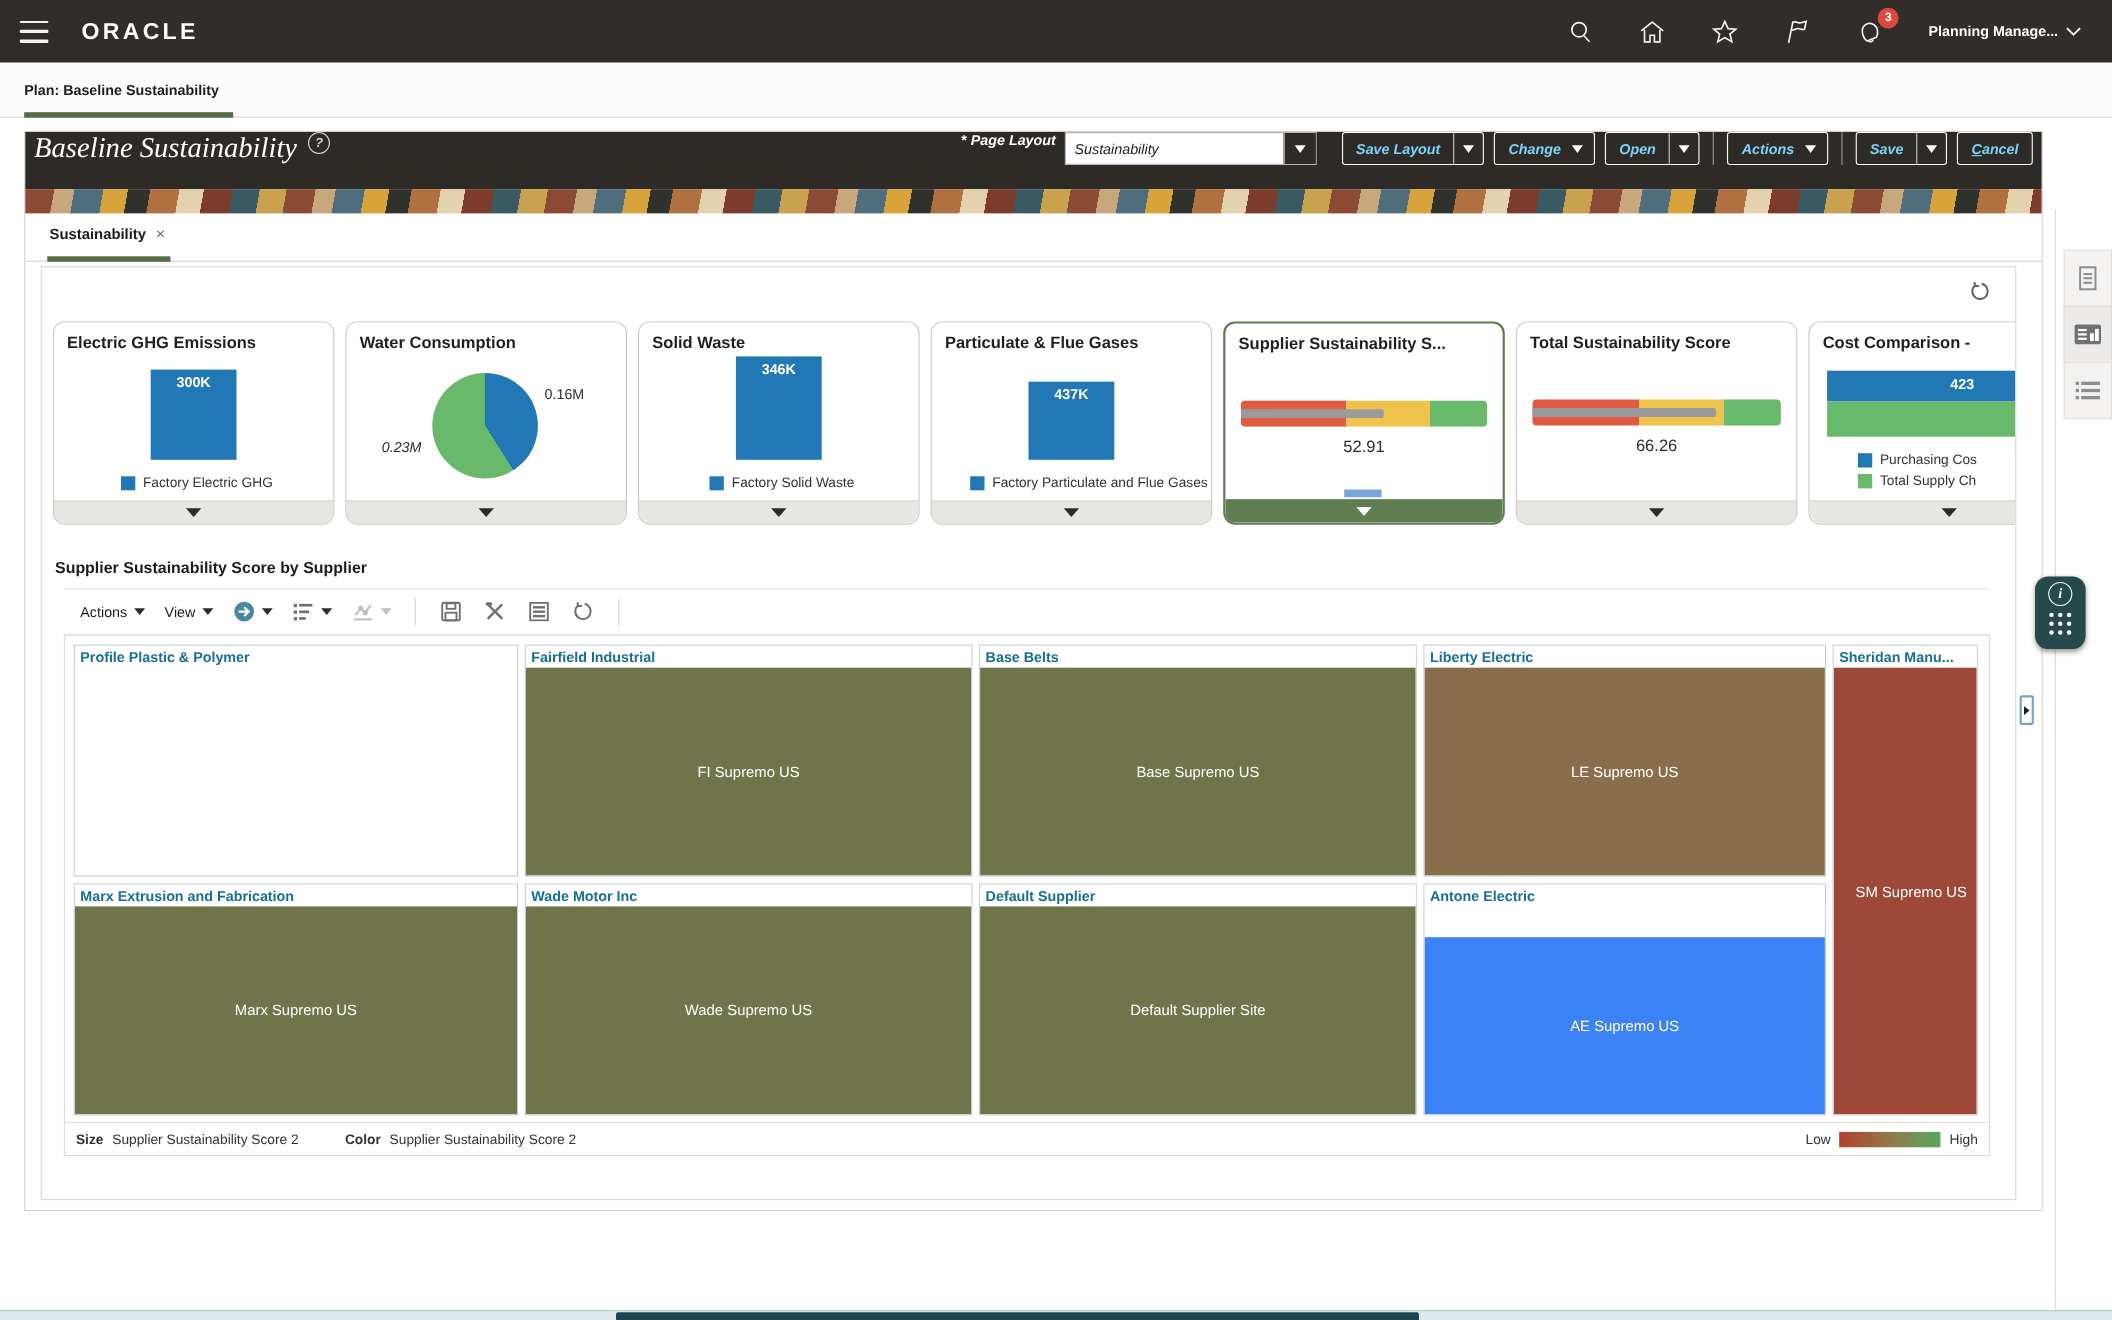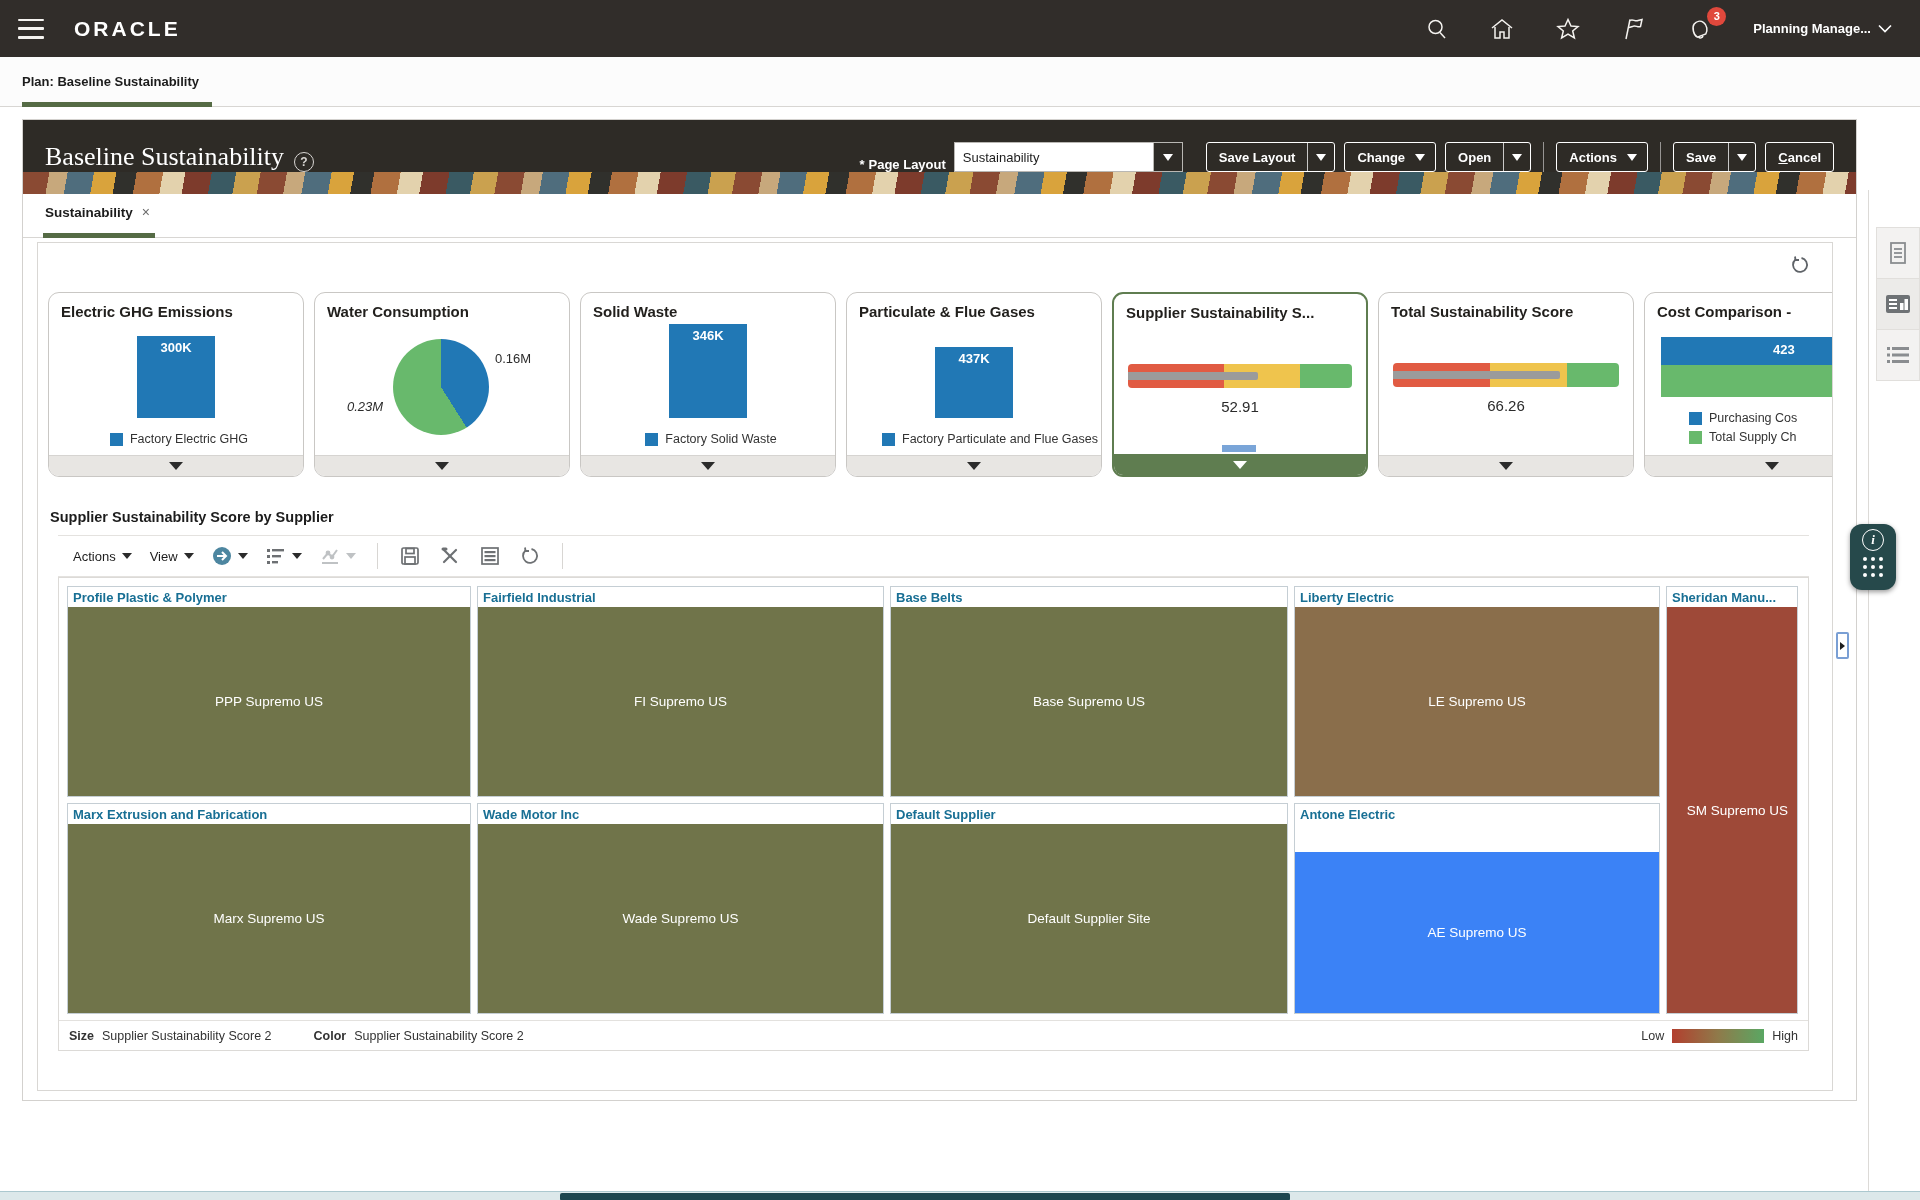--- a/index.html
+++ b/index.html
@@ -25,37 +25,37 @@
   .page-tab-row { position:absolute; left:0; top:57px; width:1920px; height:50px; background:#fcfcfc;
     border-bottom:1px solid #d8d6d3; }
   .page-tab { position:absolute; left:22px; top:0; height:100%; display:flex; align-items:center;
     font-weight:bold; font-size:13px; color:#1c1c1c; cursor:pointer; }
   .page-tab-underline { position:absolute; left:22px; bottom:-1px; width:190px; height:5px; background:#556b45; }
 
   
   .main-panel { position:absolute; left:22px; top:119px; width:1835px; height:982px;
     border:1px solid #d3d1ce; background:#fff; }
 
-  .plan-header { height:52px; background:#2e2b26; display:flex; align-items:flex-end; padding:0 22px; }
+  .plan-header { height:52px; background:#2e2b26; display:flex; align-items:flex-start; padding:0 8px;font-style:italic; }
   .plan-title { font-family:"Liberation Serif", serif; font-size:26px; color:#fff; white-space:nowrap; }
   .help-icon { width:20px; height:20px; border:1.5px solid #d8d6d3; border-radius:50%; color:#d8d6d3;
     font-size:12px; font-weight:bold; display:flex; align-items:center; justify-content:center;
     margin-left:10px; cursor:pointer; }
   .header-spacer { flex:1; }
   .req { color:#fff; font-weight:bold; margin-right:4px; }
   .pl-label { color:#fff; font-weight:bold; font-size:13px; margin-right:8px; white-space:nowrap; }
   .layout-select { display:flex; height:30px; border:1px solid #b9b7b3; margin-right:14px; cursor:pointer; }
   .sel-text { width:198px; background:#fff; color:#1c1c1c; font-size:13px; padding:0 8px;
     display:flex; align-items:center; }
   .sel-btn { width:29px; background:#2e2b26; border-left:1px solid #b9b7b3; display:flex;
     align-items:center; justify-content:center; }
   .tri-w { width:0; height:0; border-left:5px solid transparent; border-right:5px solid transparent;
     border-top:7px solid #fff; }
   .hbtn { display:flex; align-items:center; height:30px; border:1.5px solid #fff; border-radius:3px;
-    color:#ffffff; font-weight:bold; font-size:13px; background:transparent; cursor:pointer; margin-left:9px; }
+    color:#7dd3fc; font-weight:bold; font-size:13px; background:transparent; cursor:pointer; margin-left:9px; }
   .hbtn .lbl { padding:0 12px; white-space:nowrap; }
   .hbtn .divider { width:1px; height:28px; background:rgba(255,255,255,.75); }
   .hbtn .caret { width:26px; display:flex; align-items:center; justify-content:center; }
   .hbtn.single .caret-inline { margin:0 10px 0 -2px; }
   .hsep { width:1px; height:30px; background:rgba(255,255,255,.5); margin-left:12px; margin-right:3px; }
   .cancel-lbl { display:inline-block; }
   .cancel-lbl::first-letter { text-decoration:underline; }
 
   .banner { height:22px;
     background:repeating-linear-gradient(100deg,
@@ -473,23 +473,20 @@
       </div>
       <div class="tsep"></div>
     </div>
 
     <div class="tm-box">
       <div class="tm-area">
         <div class="tm-grid">
           <div class="tm-row">
             <div class="tile" style="width: 404px;">
               <div class="tile-head">Profile Plastic &amp; Polymer</div>
-              <div class="tile-body" style="background: rgb(112, 116, 74);">
-                <span>PPP Supremo US</span>
-              </div>
             </div>
             <div class="tile" style="width: 407px;">
               <div class="tile-head">Fairfield Industrial</div>
               <div class="tile-body" style="background: rgb(112, 116, 74);">
                 <span>FI Supremo US</span>
               </div>
             </div>
             <div class="tile" style="width: 398px;">
               <div class="tile-head">Base Belts</div>
               <div class="tile-body" style="background: rgb(112, 116, 74);">

